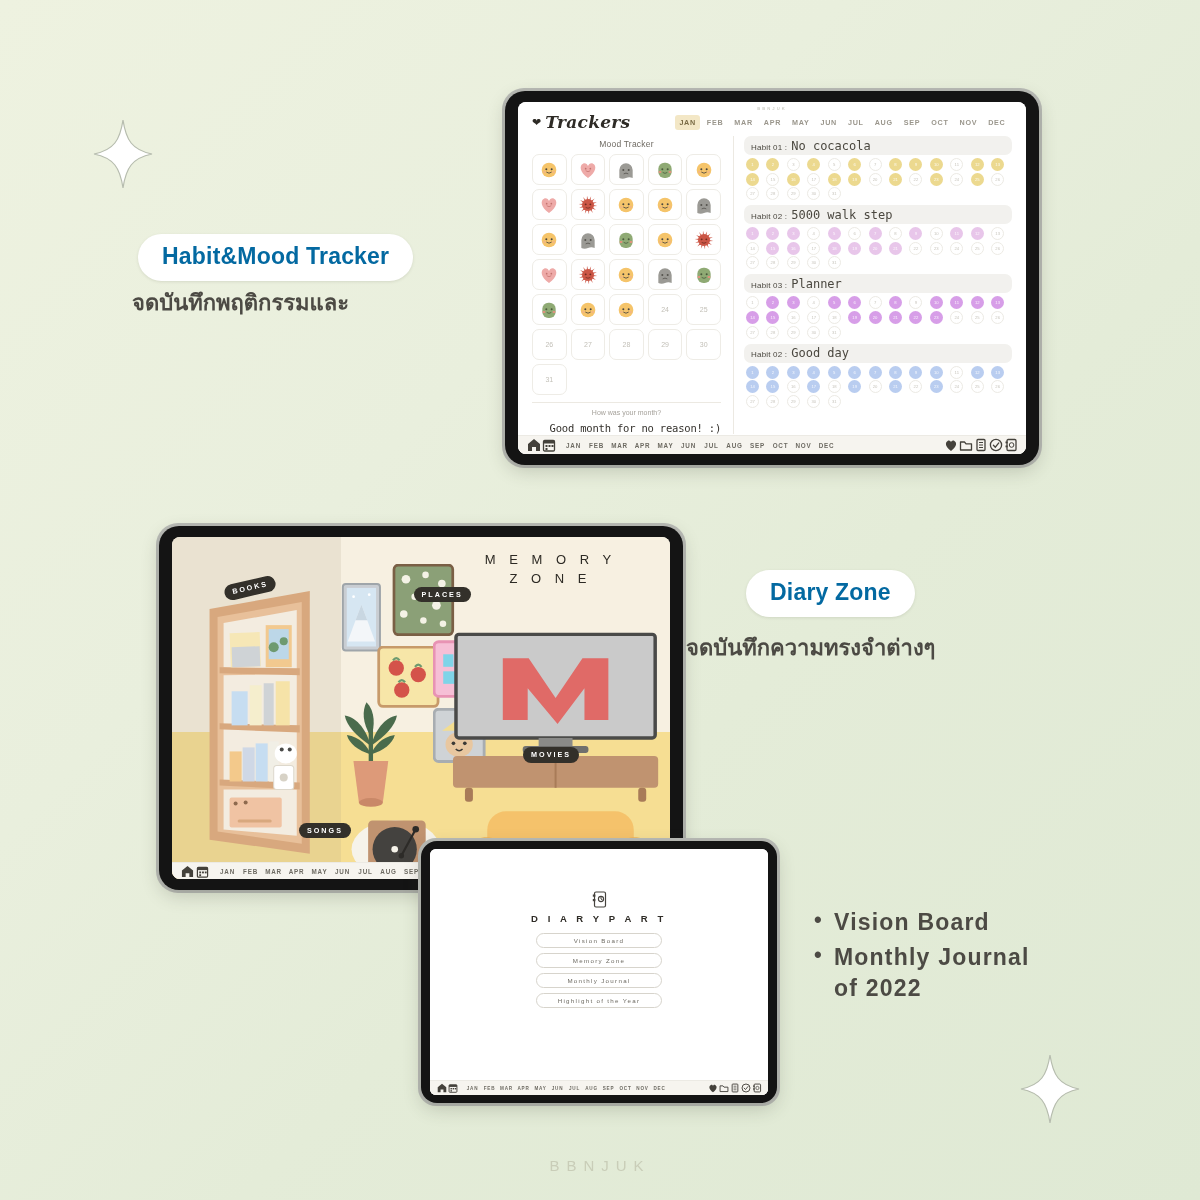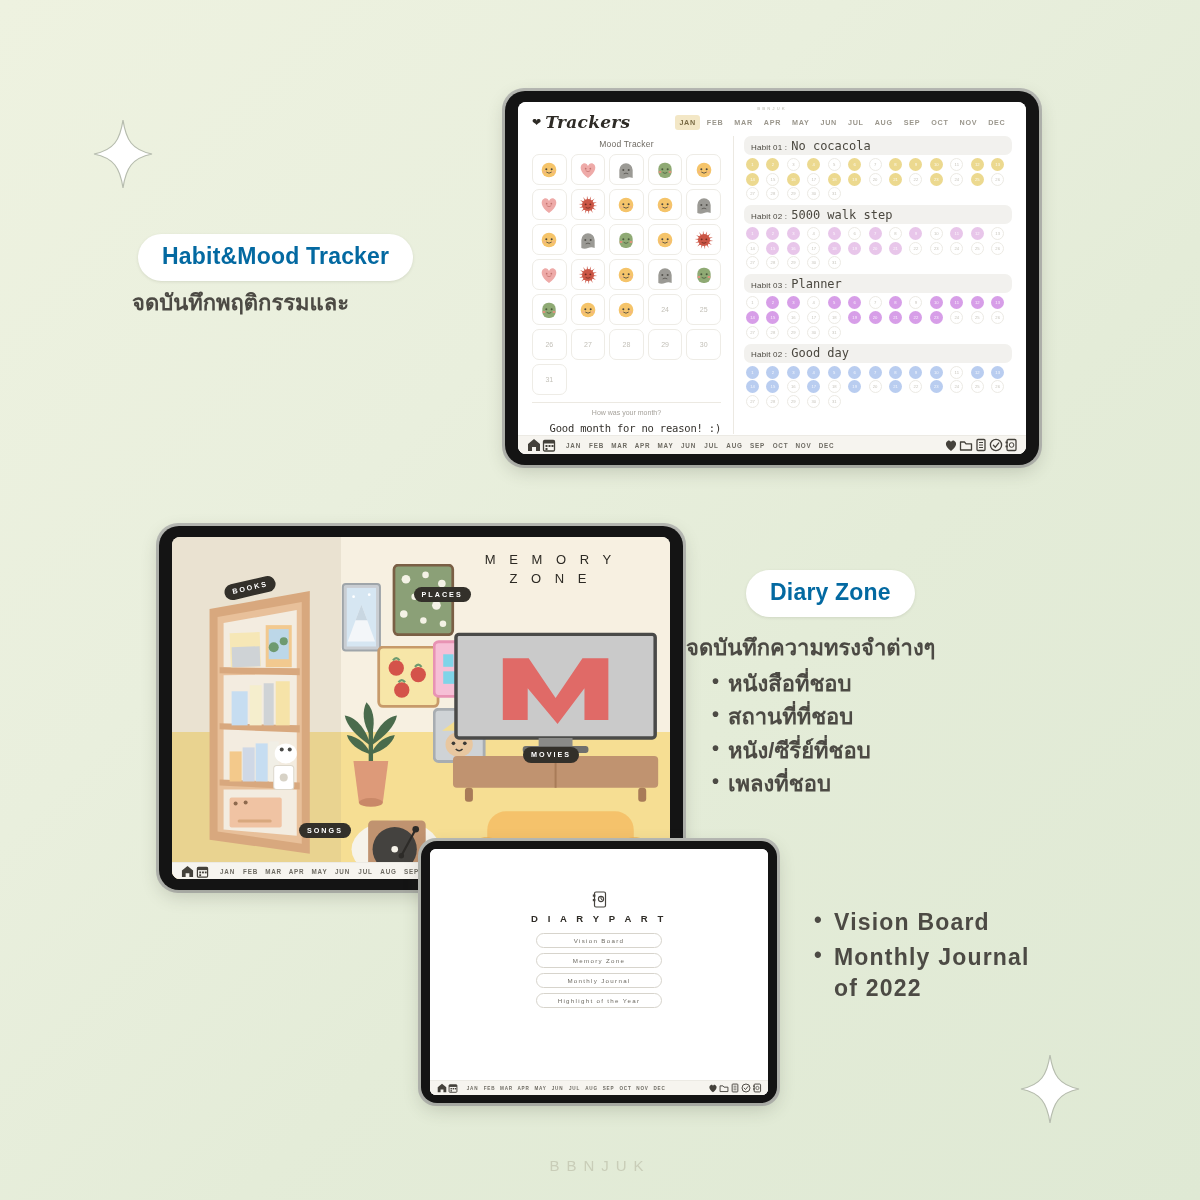--- a/index.html
+++ b/index.html
@@ -1019,26 +1019,20 @@
 <div class="badge" id="badge-habit">Habit&amp;Mood Tracker</div>
 
 <div class="thai-block" id="habit-desc">
   <div>จดบันทึกพฤติกรรมและ</div>
 </div>
 
 <div class="badge" id="badge-diary">Diary Zone</div>
 
 <div class="thai-block" id="diary-desc">
   <div class="hdr">จดบันทึกความทรงจำต่างๆ</div>
-  <ul id="diary-bullets">
-      <li>หนังสือที่ชอบ</li>
-      <li>สถานที่ที่ชอบ</li>
-      <li>หนัง/ซีรี่ย์ที่ชอบ</li>
-      <li>เพลงที่ชอบ</li>
-    </ul>
 </div>
 
 <div id="feature-list">
   <ul id="feature-items">
       <li>Vision Board</li>
       <li>Monthly Journal</li>
     </ul>
   <div class="cont">of 2022</div>
 </div>
 

